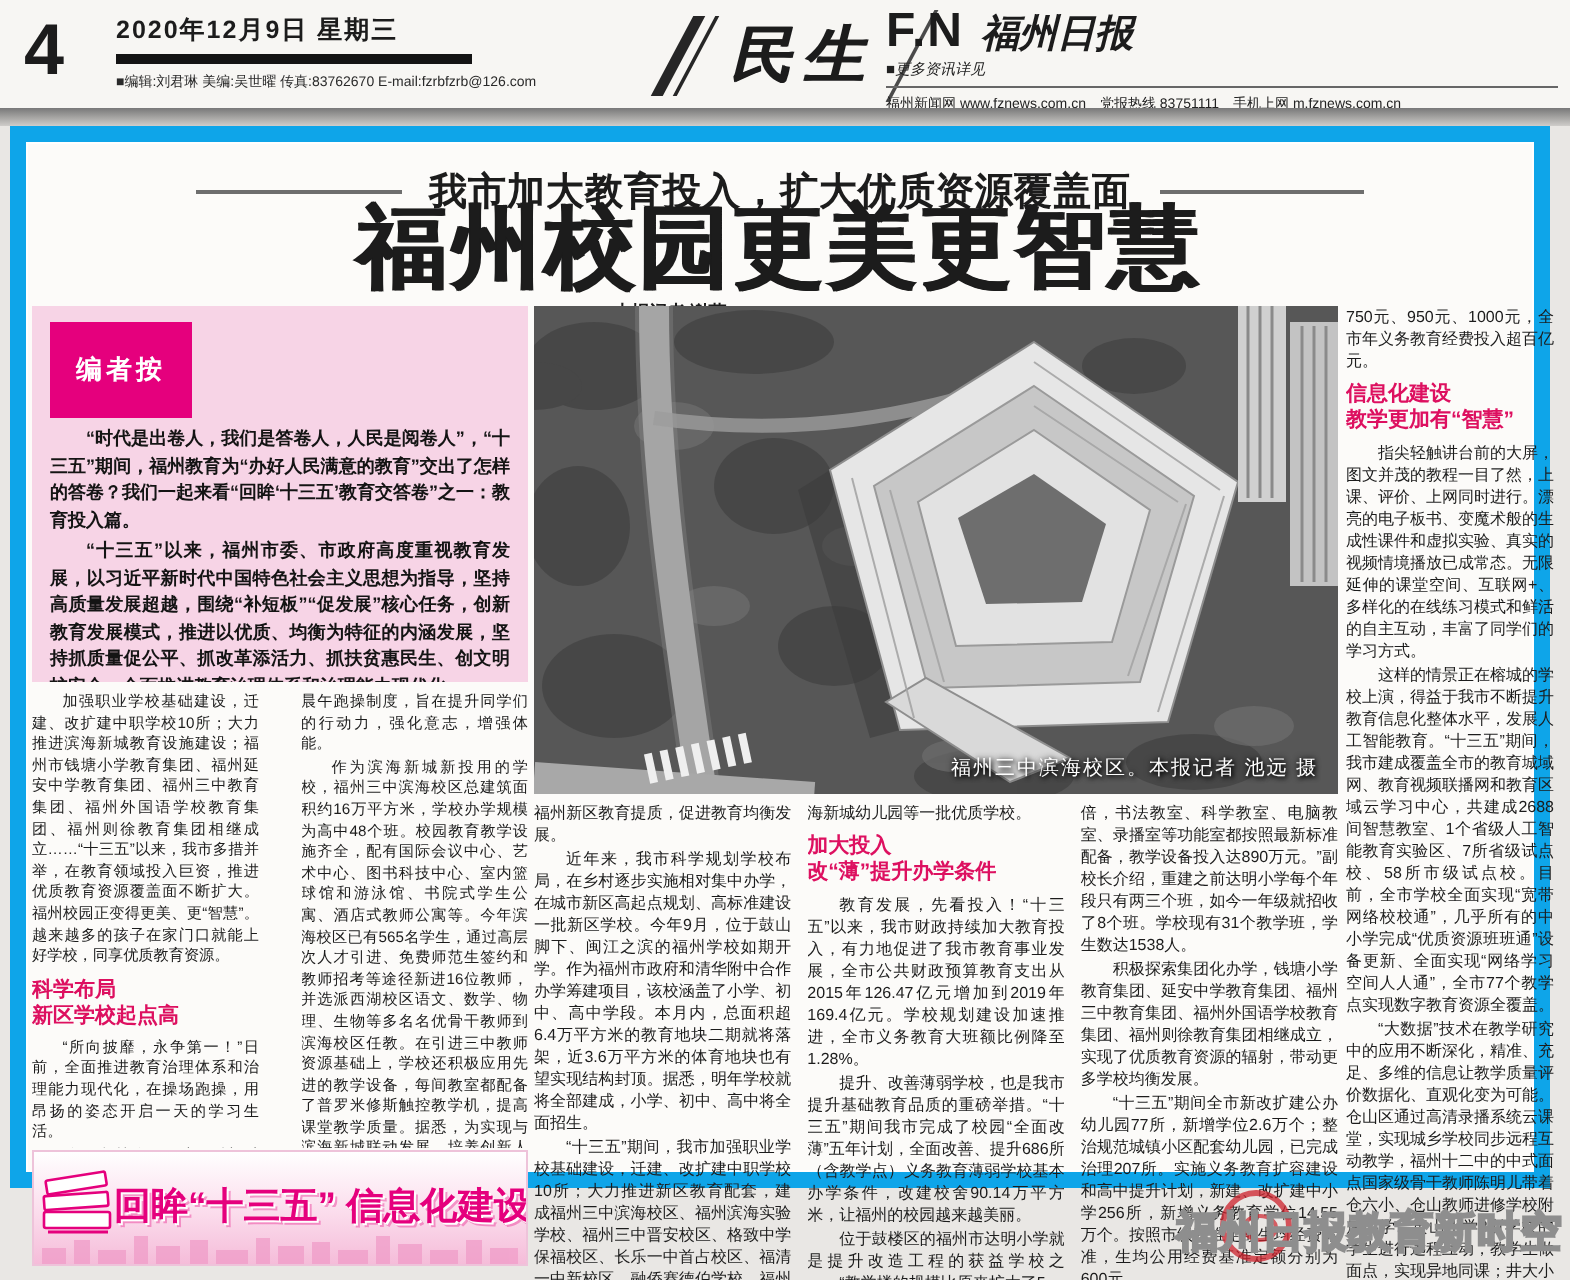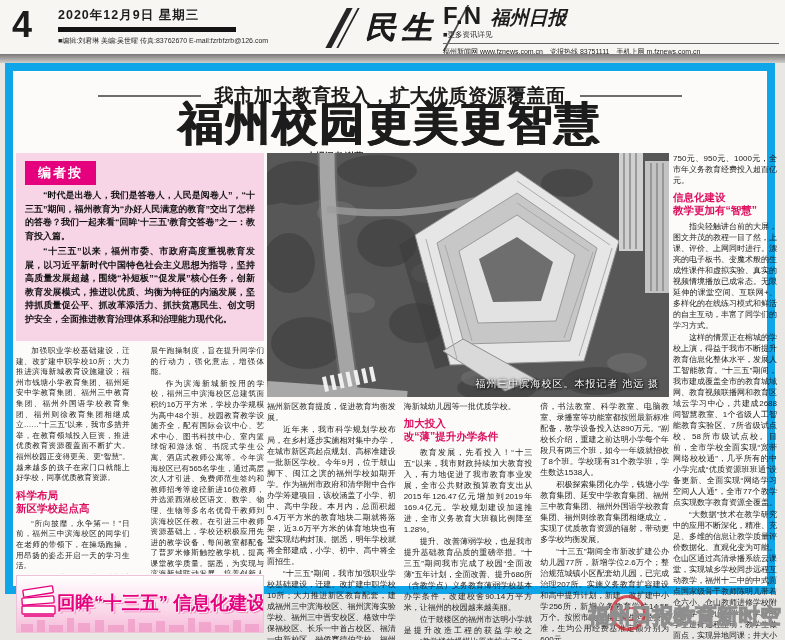--- a/index.html
+++ b/index.html
@@ -20,21 +20,21 @@
   .section-wrap{position:absolute;left:336px;top:2px;height:52px;display:flex;align-items:center;}
   .slash{display:inline-block;transform:skewX(-28deg);}
   .slash.thick{width:5px;height:40px;border-left:6px solid #262626;border-right:2px solid #262626;margin-right:16px;}
   .slash.thin{width:2px;height:46px;background:#4a4a4a;margin-left:18px;}
   .section{font-size:31px;font-weight:900;font-style:italic;letter-spacing:5px;
     text-shadow:.6px 0 currentColor;}
   .brand-wrap{position:absolute;right:6px;top:3px;width:336px;text-align:left;}
   .brand-line{line-height:26px;}
   .fn{font-size:24px;font-weight:900;letter-spacing:1px;}
   .brand-name{font-family:"Liberation Serif",serif;font-style:italic;font-weight:700;font-size:19px;margin-left:4px;}
-  .more{font-size:7.5px;color:#222;margin-top:-2px;}
+  .more{font-size:7.5px;color:#222;margin-top:-2px;font-style:italic;}
   .info{font-size:7px;color:#222;border-top:1px solid #666;margin-top:3px;padding-top:3px;white-space:nowrap;}
   .shadow-bar{position:absolute;left:0;top:54px;width:785px;height:9px;
     background:linear-gradient(#787878,#cfcdca);}
   
   .frame{position:absolute;left:5px;top:63px;width:770px;height:531px;box-sizing:border-box;
     background:#fcfbf9;border:8px solid #0ea5e9;box-shadow:inset 0 0 0 1px #fff;}
   .kicker{position:absolute;left:85px;right:85px;top:12px;display:flex;align-items:center;}
   .kicker::before,.kicker::after{content:"";flex:1;height:2px;background:#6e6e6e;}
   .kicker span{font-size:19px;font-weight:900;margin:0 14px;letter-spacing:.5px;white-space:nowrap;}
   .title{position:absolute;left:0;right:0;top:30px;margin:0;text-align:center;
@@ -42,21 +42,21 @@
     text-shadow:.8px 0 currentColor,-.8px 0 currentColor;}
   .byline{position:absolute;left:0;right:110px;top:79px;text-align:center;font-size:9px;font-weight:600;}
   
   .col p{margin:0 0 1px;font-size:8px;line-height:11px;text-align:justify;text-indent:2em;color:var(--ink);}
   .col p.noindent{text-indent:0;}
   .col .subhead{color:var(--subhead);font-weight:900;font-size:10.5px;line-height:13px;margin:5px 0 4px;}
   
   .left-module{position:absolute;left:3px;top:82px;width:248px;height:482px;}
   .ednote{background:#f7d4e6;height:188px;overflow:hidden;}
   .ednote-label{display:inline-block;background:var(--magenta);color:#fff;font-size:13px;font-weight:900;
-    padding:3px 13px;margin:8px 0 4px 9px;letter-spacing:2px;}
+    padding:15px 13px;margin:8px 0 4px 9px;letter-spacing:2px;}
   .ednote-body p{margin:0 0 2px;padding:0 9px;font-size:9px;line-height:13.5px;font-weight:600;
     text-align:justify;text-indent:2em;color:#141414;}
   .two-col{display:flex;gap:21px;height:228px;margin-top:5px;overflow:hidden;}
   .two-col .col{flex:1;overflow:hidden;}
   .two-col .col p{font-size:7.6px;line-height:10.6px;}
   
   .banner{position:absolute;left:0;bottom:2px;width:248px;height:58px;overflow:hidden;
     background:linear-gradient(#ffffff,#fbdcec 55%,#f5bcd9);border:1px solid #eec3da;box-sizing:border-box;}
   .banner-text{position:absolute;left:40px;top:14px;width:205px;font-size:18.5px;font-weight:900;
     color:var(--magenta);white-space:nowrap;letter-spacing:0;
@@ -121,21 +121,21 @@
           <p>“十三五”以来，福州市委、市政府高度重视教育发展，以习近平新时代中国特色社会主义思想为指导，坚持高质量发展超越，围绕“补短板”“促发展”核心任务，创新教育发展模式，推进以优质、均衡为特征的内涵发展，坚持抓质量促公平、抓改革添活力、抓扶贫惠民生、创文明护安全，全面推进教育治理体系和治理能力现代化。</p>
         </div>
     </div>
     <div class="two-col">
       <div class="col">
           <p>加强职业学校基础建设，迁建、改扩建中职学校10所；大力推进滨海新城教育设施建设；福州市钱塘小学教育集团、福州延安中学教育集团、福州三中教育集团、福州外国语学校教育集团、福州则徐教育集团相继成立……“十三五”以来，我市多措并举，在教育领域投入巨资，推进优质教育资源覆盖面不断扩大。福州校园正变得更美、更“智慧”。越来越多的孩子在家门口就能上好学校，同享优质教育资源。</p>
           <div class="subhead">
             <div>科学布局</div>
             <div>新区学校起点高</div>
           </div>
-          <p>“所向披靡，永争第一！”日前，福州三中滨海校区的同学们在老师的带领下，在操场跑操，用昂扬的姿态开启一天的学习生活。</p>
+          <p>“所向披靡，永争第一！”日前，全面推进教育治理体系和治理能力现代化，在操场跑操，用昂扬的姿态开启一天的学习生活。</p>
           <p>“每天坚持跑1200米，希望以这种形式让他们感受三中传承的励志、笃学、力行的精神。”据滨海校区德育主任兼高一年段长刘会坚介绍，实行</p>
         </div>
       <div class="col">
           <p class="noindent">晨午跑操制度，旨在提升同学们的行动力，强化意志，增强体能。</p>
           <p>作为滨海新城新投用的学校，福州三中滨海校区总建筑面积约16万平方米，学校办学规模为高中48个班。校园教育教学设施齐全，配有国际会议中心、艺术中心、图书科技中心、室内篮球馆和游泳馆、书院式学生公寓、酒店式教师公寓等。今年滨海校区已有565名学生，通过高层次人才引进、免费师范生签约和教师招考等途径新进16位教师，并选派西湖校区语文、数学、物理、生物等多名名优骨干教师到滨海校区任教。在引进三中教师资源基础上，学校还积极应用先进的教学设备，每间教室都配备了普罗米修斯触控教学机，提高课堂教学质量。据悉，为实现与滨海新城联动发展、培养创新人才，学校还将在传承三中本部课程体系的基础上，依托临近大数据产业园的优势，积极开发大数据产业发展相关的研究性学习、社团实践等课程，助力</p>
         </div>
     </div>
     <div class="banner">
       <svg class="books-svg" width="38" height="40" viewBox="0 0 38 40" style="position:absolute;left:3px;top:6px;">
         <g stroke="#e5007d" stroke-width="1.3" fill="#fff">

